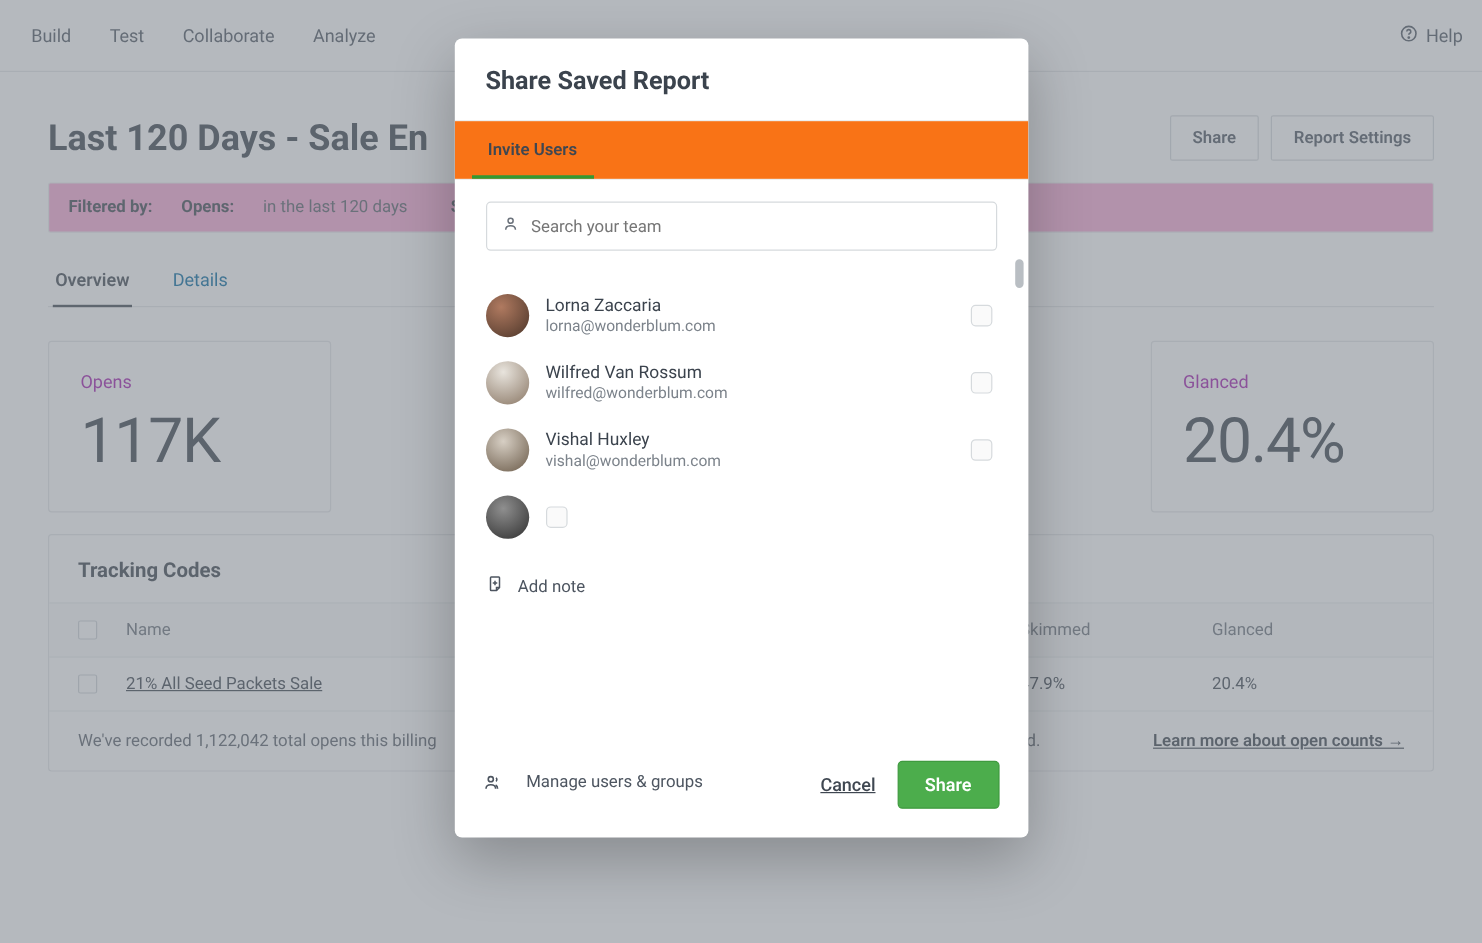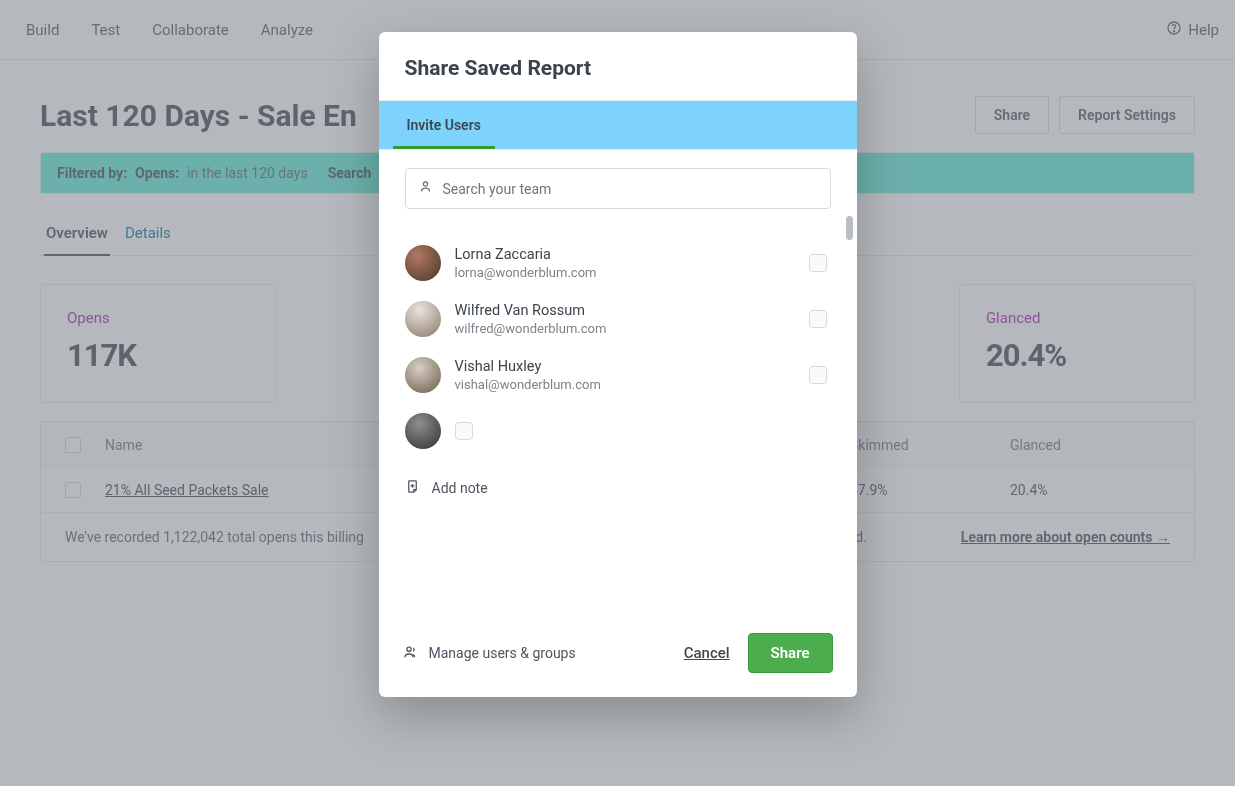--- a/index.html
+++ b/index.html
@@ -14,53 +14,53 @@
   .topnav .spacer { flex: 1; }
   .help { display: flex; align-items: center; gap: 6px; color: #4d5560; font-size: 15px; cursor: pointer; padding-right: 6px; }
   .help svg { width: 16px; height: 16px; }
 
   
   .page { padding: 36px 40px 0 40px; }
   .page-head { display: flex; align-items: center; }
   .page-title { font-size: 30px; font-weight: 700; color: #3b434d; flex: 1; }
   .btn-outline { border: 1px solid #d6dadd; background: #fff; color: #4d5560; font-size: 14px; font-weight: 600; padding: 10px 18px; border-radius: 2px; cursor: pointer; margin-left: 10px; }
 
-  .filterbar { margin-top: 18px; background: #5eead4; border: 1px solid #eceeef; border-radius: 2px; padding: 12px 16px; font-size: 14px; color: #5a616a; display: flex; gap: 8px; }
+  .filterbar { margin-top: 18px; background: #f9a8d4; border: 1px solid #eceeef; border-radius: 2px; padding: 12px 16px; font-size: 14px; color: #5a616a; display: flex; gap: 24px; }
   .filterbar .lbl { font-weight: 700; color: #3f4751; }
   .filterbar .sub { font-weight: 700; color: #3f4751; }
 
-  .tabs { margin-top: 20px; display: flex; gap: 13px; border-bottom: 1px solid #e4e6e8; padding: 0 4px; }
+  .tabs { margin-top: 20px; display: flex; gap: 32px; border-bottom: 1px solid #e4e6e8; padding: 0 4px; }
   .tab { font-size: 15px; color: #0369a1; padding: 10px 2px 12px 2px; cursor: pointer; }
   .tab.active { color: #3f4751; font-weight: 600; border-bottom: 2px solid #3f4751; margin-bottom: -1px; }
 
   .metrics { display: flex; gap: 24px; margin-top: 28px; }
   .card { border: 1px solid #e4e6e8; border-radius: 3px; padding: 24px 26px 28px 26px; flex: 1; min-width: 200px; }
   .card .mlabel { font-size: 15px; color: #a21caf; margin-bottom: 10px; }
-  .card .mval { font-size: 31px; font-weight: 700; color: #3b434d; letter-spacing: -1px; }
+  .card .mval { font-size: 52px; font-weight: 400; color: #3b434d; letter-spacing: -1px; }
   .card.spacer-card { flex: 3.2; border: none; }
 
   .table-wrap { margin-top: 18px; border: 1px solid #e4e6e8; border-radius: 3px; }
   .t-title { font-size: 17px; font-weight: 700; color: #3b434d; padding: 20px 24px 16px 24px; }
   .t-head, .t-row { display: flex; align-items: center; padding: 14px 24px; font-size: 14px; }
   .t-head { color: #6b727b; border-top: 1px solid #eceeef; border-bottom: 1px solid #eceeef; background: #fafbfb; }
   .t-row { border-bottom: 1px solid #eceeef; }
   .t-chk { width: 40px; }
   .t-name { flex: 1; }
   .t-col { width: 160px; }
   .chk { width: 16px; height: 16px; border: 1px solid #cfd3d7; border-radius: 2px; background: #fff; }
   .link { color: #3b434d; text-decoration: underline; cursor: pointer; }
   .t-foot { padding: 16px 24px; font-size: 14px; color: #5a616a; display: flex; align-items: center; justify-content: center; }
   .t-foot .spacer { flex: 1; }
   .t-foot .link2 { color: #3b434d; text-decoration: underline; font-weight: 600; cursor: pointer; }
 
   
   .modal { position: absolute; z-index: 1000; top: 32px; left: 50%; transform: translateX(-50%); width: 478px; background: #fff; border-radius: 6px; box-shadow: 0 18px 50px rgba(0,0,0,0.25); display: flex; flex-direction: column; overflow: hidden; }
   .m-head { padding: 24px 26px 20px 26px; }
   .m-title { font-size: 21px; font-weight: 700; color: #3b434d; }
-  .m-tabs { background: #7dd3fc; border-top: 1px solid #eceeef; border-bottom: 1px solid #eceeef; display: flex; padding: 0 14px; }
+  .m-tabs { background: #f97316; border-top: 1px solid #eceeef; border-bottom: 1px solid #eceeef; display: flex; padding: 0 14px; }
   .m-tab { font-size: 14px; color: #4d5560; padding: 16px 14px; cursor: pointer; }
   .m-tab.active { color: #3f4751; font-weight: 600; box-shadow: inset 0 -3px 0 #339933; }
   .m-body { padding: 18px 26px 0 26px; position: relative; }
   .search-wrap { border: 1px solid #d6dadd; border-radius: 4px; display: flex; align-items: center; padding: 10px 12px; gap: 10px; }
   .search-wrap input { border: none; outline: none; font-size: 14px; color: #3f4751; flex: 1; }
   .search-wrap svg { width: 15px; height: 15px; color: #6b727b; }
 
   .ulist { margin-top: 26px; max-height: 248px; overflow-y: auto; padding-right: 4px; }
   .urow { display: flex; align-items: center; gap: 14px; padding: 10px 0; }
   .avatar { width: 36px; height: 36px; border-radius: 50%; flex-shrink: 0; display: flex; align-items: center; justify-content: center; color: #fff; font-size: 13px; font-weight: 600; }
@@ -69,21 +69,21 @@
   .uemail { font-size: 13px; color: #7c838b; margin-top: 2px; }
   .uchk { width: 18px; height: 18px; border: 1px solid #d6dadd; border-radius: 4px; background: #fafafa; cursor: pointer; }
   .scrollthumb { position: absolute; right: 4px; top: 66px; width: 7px; height: 24px; background: #b9bec3; border-radius: 4px; }
 
   .addnote { display: flex; align-items: center; gap: 12px; padding: 20px 26px 18px 26px; color: #4d5560; font-size: 14px; cursor: pointer; }
   .addnote svg { width: 15px; height: 15px; }
 
   .m-gap { height: 100px; }
 
   .m-foot { display: flex; align-items: center; padding: 18px 24px 24px 24px; }
-  .manage { display: flex; align-items: center; gap: 10px; font-size: 14px; color: #4d5560; cursor: pointer; }
+  .manage { display: flex; align-items: flex-start; gap: 20px; font-size: 14px; color: #4d5560; cursor: pointer; }
   .manage svg { width: 16px; height: 16px; }
   .m-foot .spacer { flex: 1; }
   .btn-link { background: none; border: none; font-size: 15px; color: #3f4751; text-decoration: underline; cursor: pointer; margin-right: 18px; font-weight: 500; }
   .btn-primary { background: #4cad4c; border: 1px solid #3f9a3f; color: #fff; font-size: 15px; font-weight: 600; padding: 10px 22px; border-radius: 4px; cursor: pointer; }
 
   
   .av1 { background: radial-gradient(circle at 35% 30%, #b07a60, #4b3529); }
   .av2 { background: radial-gradient(circle at 40% 25%, #e8e4dd, #8a7765); }
   .av3 { background: radial-gradient(circle at 40% 30%, #d7cfc4, #6a5a48); }
   .av4 { background: radial-gradient(circle at 40% 30%, #8f8f8f, #2f2f2f); }
@@ -134,20 +134,21 @@
       <div class="mval">117K</div>
     </div>
     <div class="card spacer-card"></div>
     <div class="card">
       <div class="mlabel">Glanced</div>
       <div class="mval">20.4%</div>
     </div>
   </div>
 
   <div class="table-wrap">
+    <div class="t-title">Tracking Codes</div>
     <div class="t-head">
       <div class="t-chk">
           <div class="chk"></div>
         </div>
       <div class="t-name">Name</div>
       <div class="t-col">Skimmed</div>
       <div class="t-col">Glanced</div>
     </div>
     <div class="t-row">
       <div class="t-chk">

